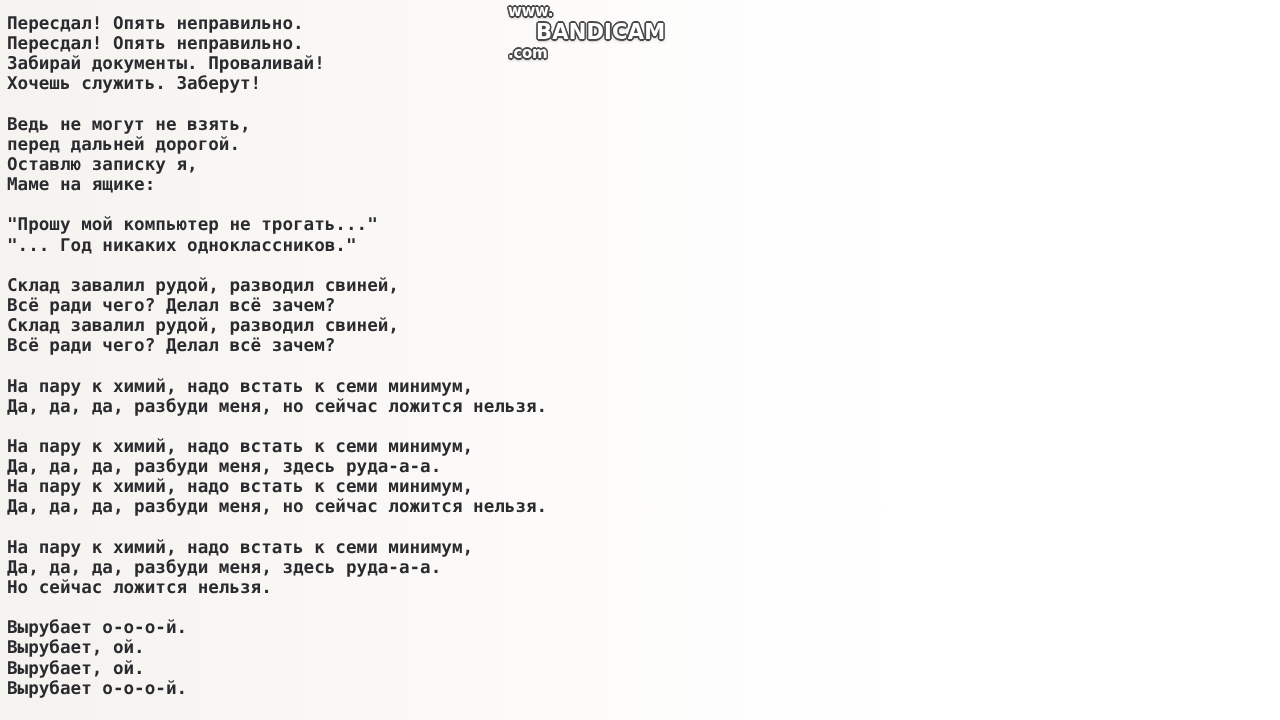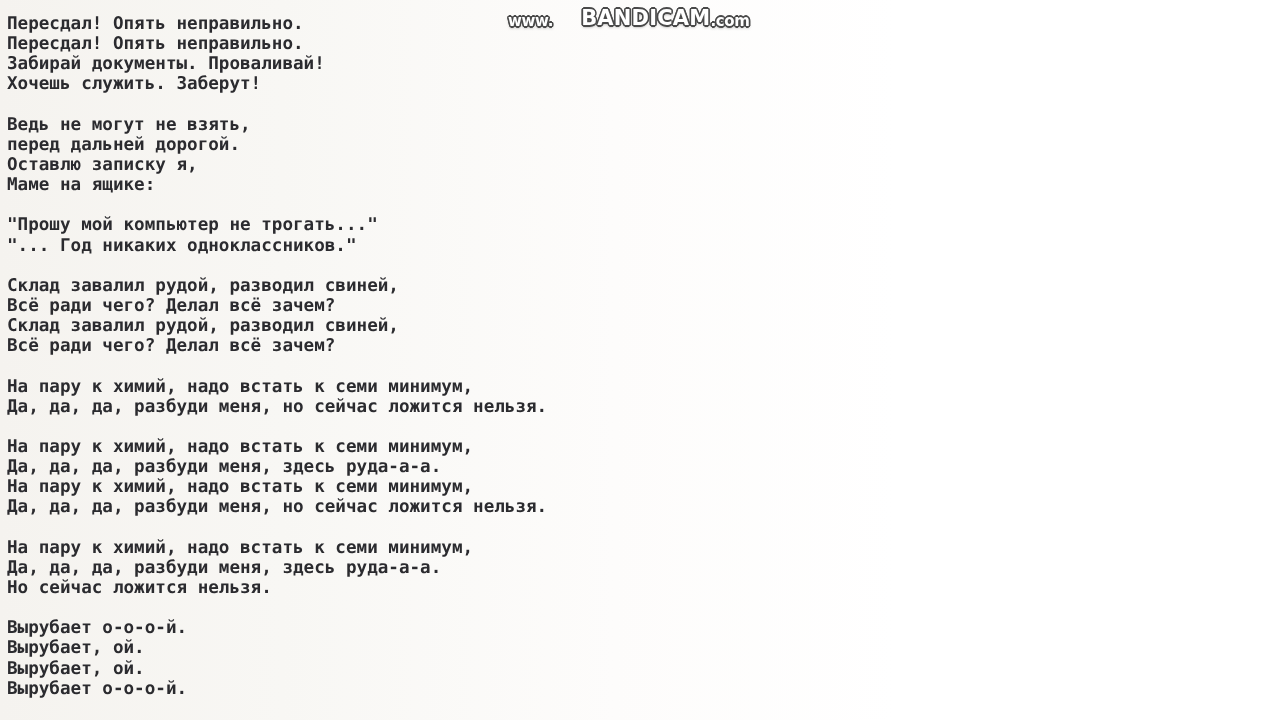--- a/index.html
+++ b/index.html
@@ -48,32 +48,33 @@
     height: 20.15px;
   }
 
   
   #watermark {
     position: absolute;
     left: 508px;
     top: 2px;
     height: 28px;
     display: flex;
-    align-items: flex-end;
+    align-items: flex-start;
     font-family: "DejaVu Sans", "Liberation Sans", sans-serif;
     font-weight: 700;
     color: #ffffff;
     user-select: none;
     white-space: nowrap;
     text-shadow:
        1.6px 0 0 #4a4a4a, -1.6px 0 0 #4a4a4a,
        0 1.6px 0 #4a4a4a, 0 -1.6px 0 #4a4a4a,
        1.2px 1.2px 0 #4a4a4a, -1.2px 1.2px 0 #4a4a4a,
        1.2px -1.2px 0 #4a4a4a, -1.2px -1.2px 0 #4a4a4a,
        0 2px 3px rgba(70,70,70,0.55);
+    flex-direction: column;
   }
   #watermark .wm-small {
     font-size: 15px;
     letter-spacing: -0.3px;
   }
   #watermark .wm-big {
     font-size: 21px;
     letter-spacing: 0.2px;
     margin-left: 28px;
   }

